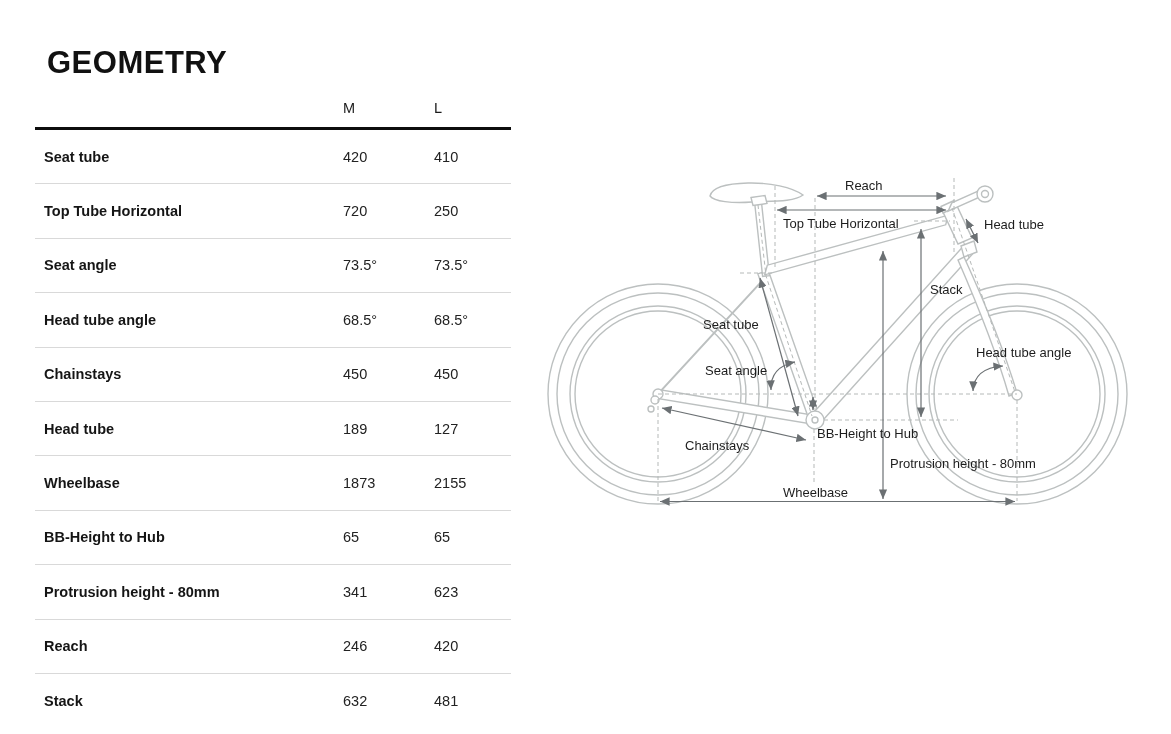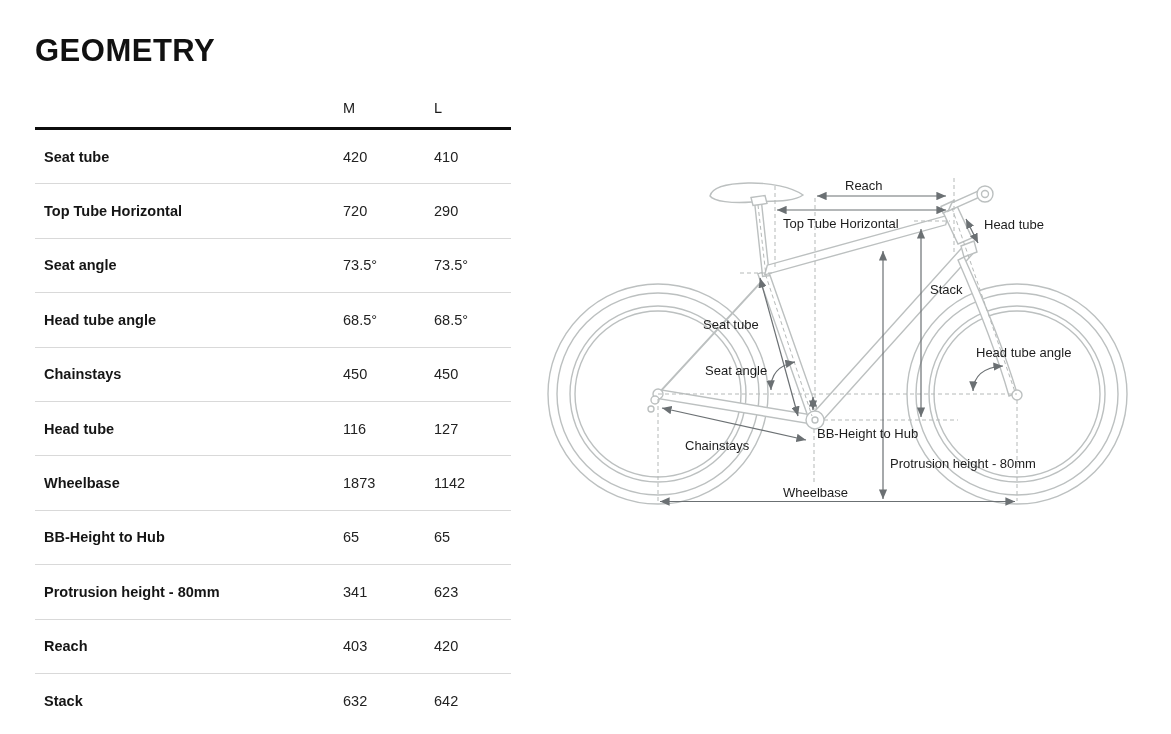--- a/index.html
+++ b/index.html
@@ -1,21 +1,21 @@
 <!DOCTYPE html>
 <html><head>
 <meta charset="utf-8">
 <style>
   html,body{margin:0;padding:0}
   body{
     width:1171px;height:734px;position:relative;overflow:hidden;
     background:#ffffff;font-family:"Liberation Sans",sans-serif;
   }
   .page-title{
-    position:absolute;left:35px;top:33px;margin:0;
+    position:absolute;left:35px;top:33px;margin:12px;
     font-size:31px;font-weight:700;letter-spacing:.5px;color:#111;
   }
   .geo-table{position:absolute;left:35px;top:85px;width:476px}
   .thead{
     display:grid;grid-template-columns:308px 91px 1fr;align-items:end;
     height:31px;padding-bottom:11px;border-bottom:3px solid #0d0d0d;
     font-size:14.5px;color:#1a1a1a;
   }
   .trow{
     display:grid;grid-template-columns:308px 91px 1fr;align-items:center;
@@ -44,21 +44,21 @@
   <div class="tbody">
   <div class="trow">
     <div class="rlabel">Seat tube</div>
     <div class="vm">420</div>
     <div class="vl">410</div>
   </div>
 
   <div class="trow">
     <div class="rlabel">Top Tube Horizontal</div>
     <div class="vm">720</div>
-    <div class="vl">290</div>
+    <div class="vl">250</div>
   </div>
 
   <div class="trow">
     <div class="rlabel">Seat angle</div>
     <div class="vm">73.5°</div>
     <div class="vl">73.5°</div>
   </div>
 
   <div class="trow">
     <div class="rlabel">Head tube angle</div>
@@ -67,52 +67,52 @@
   </div>
 
   <div class="trow">
     <div class="rlabel">Chainstays</div>
     <div class="vm">450</div>
     <div class="vl">450</div>
   </div>
 
   <div class="trow">
     <div class="rlabel">Head tube</div>
-    <div class="vm">116</div>
+    <div class="vm">189</div>
     <div class="vl">127</div>
   </div>
 
   <div class="trow">
     <div class="rlabel">Wheelbase</div>
     <div class="vm">1873</div>
-    <div class="vl">1142</div>
+    <div class="vl">2155</div>
   </div>
 
   <div class="trow">
     <div class="rlabel">BB-Height to Hub</div>
     <div class="vm">65</div>
     <div class="vl">65</div>
   </div>
 
   <div class="trow">
     <div class="rlabel">Protrusion height - 80mm</div>
     <div class="vm">341</div>
     <div class="vl">623</div>
   </div>
 
   <div class="trow">
     <div class="rlabel">Reach</div>
-    <div class="vm">403</div>
+    <div class="vm">246</div>
     <div class="vl">420</div>
   </div>
 
   <div class="trow">
     <div class="rlabel">Stack</div>
     <div class="vm">632</div>
-    <div class="vl">642</div>
+    <div class="vl">481</div>
   </div>
 </div>
 </div>
 
 <svg class="diagram-svg" width="1171" height="734" viewBox="0 0 1171 734" xmlns="http://www.w3.org/2000/svg">
   <defs>
     <marker id="ah" markerWidth="9" markerHeight="7" refX="8" refY="3.5" orient="auto-start-reverse" markerUnits="strokeWidth">
       <path d="M0,0 L8,3.5 L0,7 Z" fill="#6b7073"></path>
     </marker>
   </defs>

